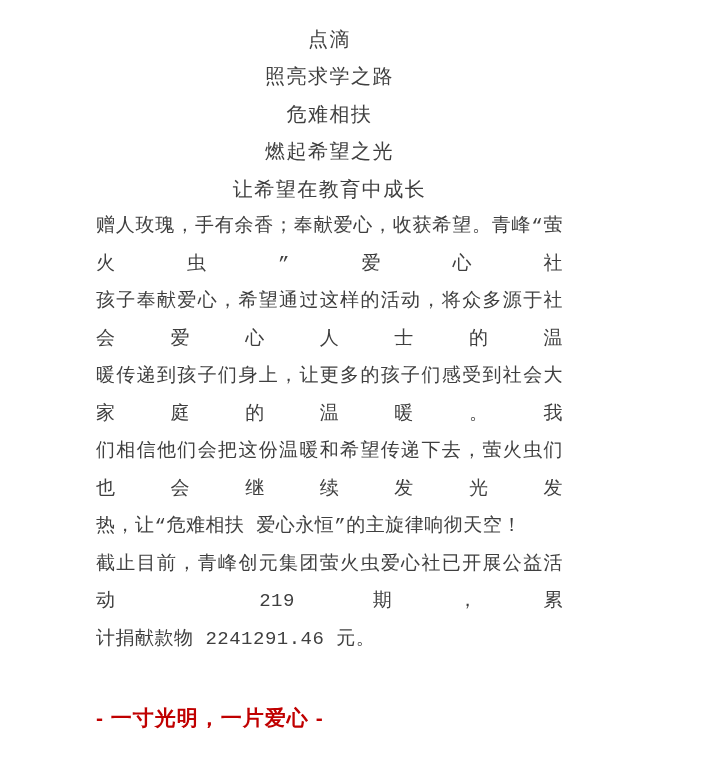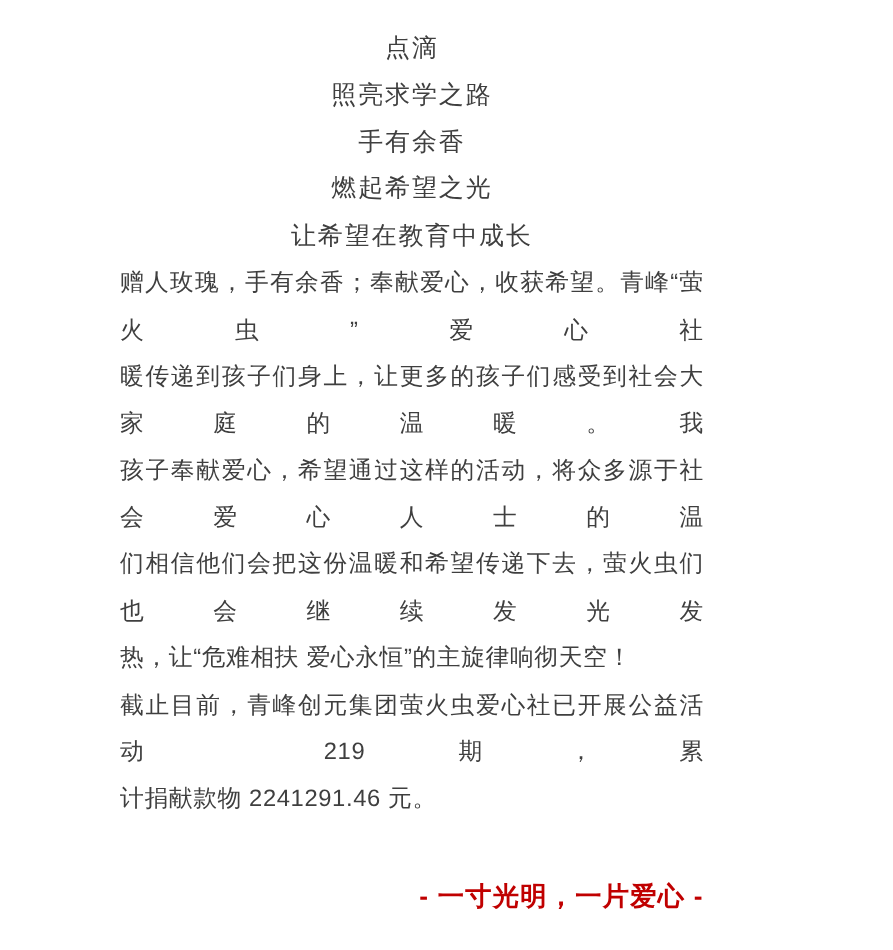--- a/index.html
+++ b/index.html
@@ -36,63 +36,64 @@
   }
   .poem-line {
     white-space: nowrap;
   }
   
   .body-text {
     color: var(--text-color);
     font-size: 19px;
     line-height: 37.5px;
     letter-spacing: 0.5px;
+    font-family: Liberation Mono, monospace;
   }
   .bline {
     width: 100%;
   }
   .bline.fill {
     text-align: justify;
     text-align-last: justify;
   }
   .bline.last {
     text-align: left;
     text-align-last: left;
   }
   
   .slogans {
     margin-top: 39px;
-    text-align: right;
+    text-align: left;
     color: var(--accent-red);
     font-size: 21px;
     font-weight: 700;
     line-height: 42px;
     letter-spacing: 1px;
   }
   .slogan-line {
     white-space: nowrap;
   }
 </style>
 </head>
 <body>
 
 <div class="page">
 
   <div class="poem">
     <div class="poem-line">点滴</div>
     <div class="poem-line">照亮求学之路</div>
-    <div class="poem-line">手有余香</div>
+    <div class="poem-line">危难相扶</div>
     <div class="poem-line">燃起希望之光</div>
     <div class="poem-line">让希望在教育中成长</div>
   </div>
 
   <div class="body-text">
     <div class="bline fill">赠人玫瑰，手有余香；奉献爱心，收获希望。青峰“萤火虫”爱心社</div>
+    <div class="bline fill">孩子奉献爱心，希望通过这样的活动，将众多源于社会爱心人士的温</div>
     <div class="bline fill">暖传递到孩子们身上，让更多的孩子们感受到社会大家庭的温暖。我</div>
-    <div class="bline fill">孩子奉献爱心，希望通过这样的活动，将众多源于社会爱心人士的温</div>
     <div class="bline fill">们相信他们会把这份温暖和希望传递下去，萤火虫们也会继续发光发</div>
     <div class="bline last">热，让“危难相扶 爱心永恒”的主旋律响彻天空！</div>
   </div>
 
   <div class="body-text">
     <div class="bline fill">截止目前，青峰创元集团萤火虫爱心社已开展公益活动 219 期，累</div>
     <div class="bline last">计捐献款物 2241291.46 元。</div>
   </div>
 
   <div class="slogans">

